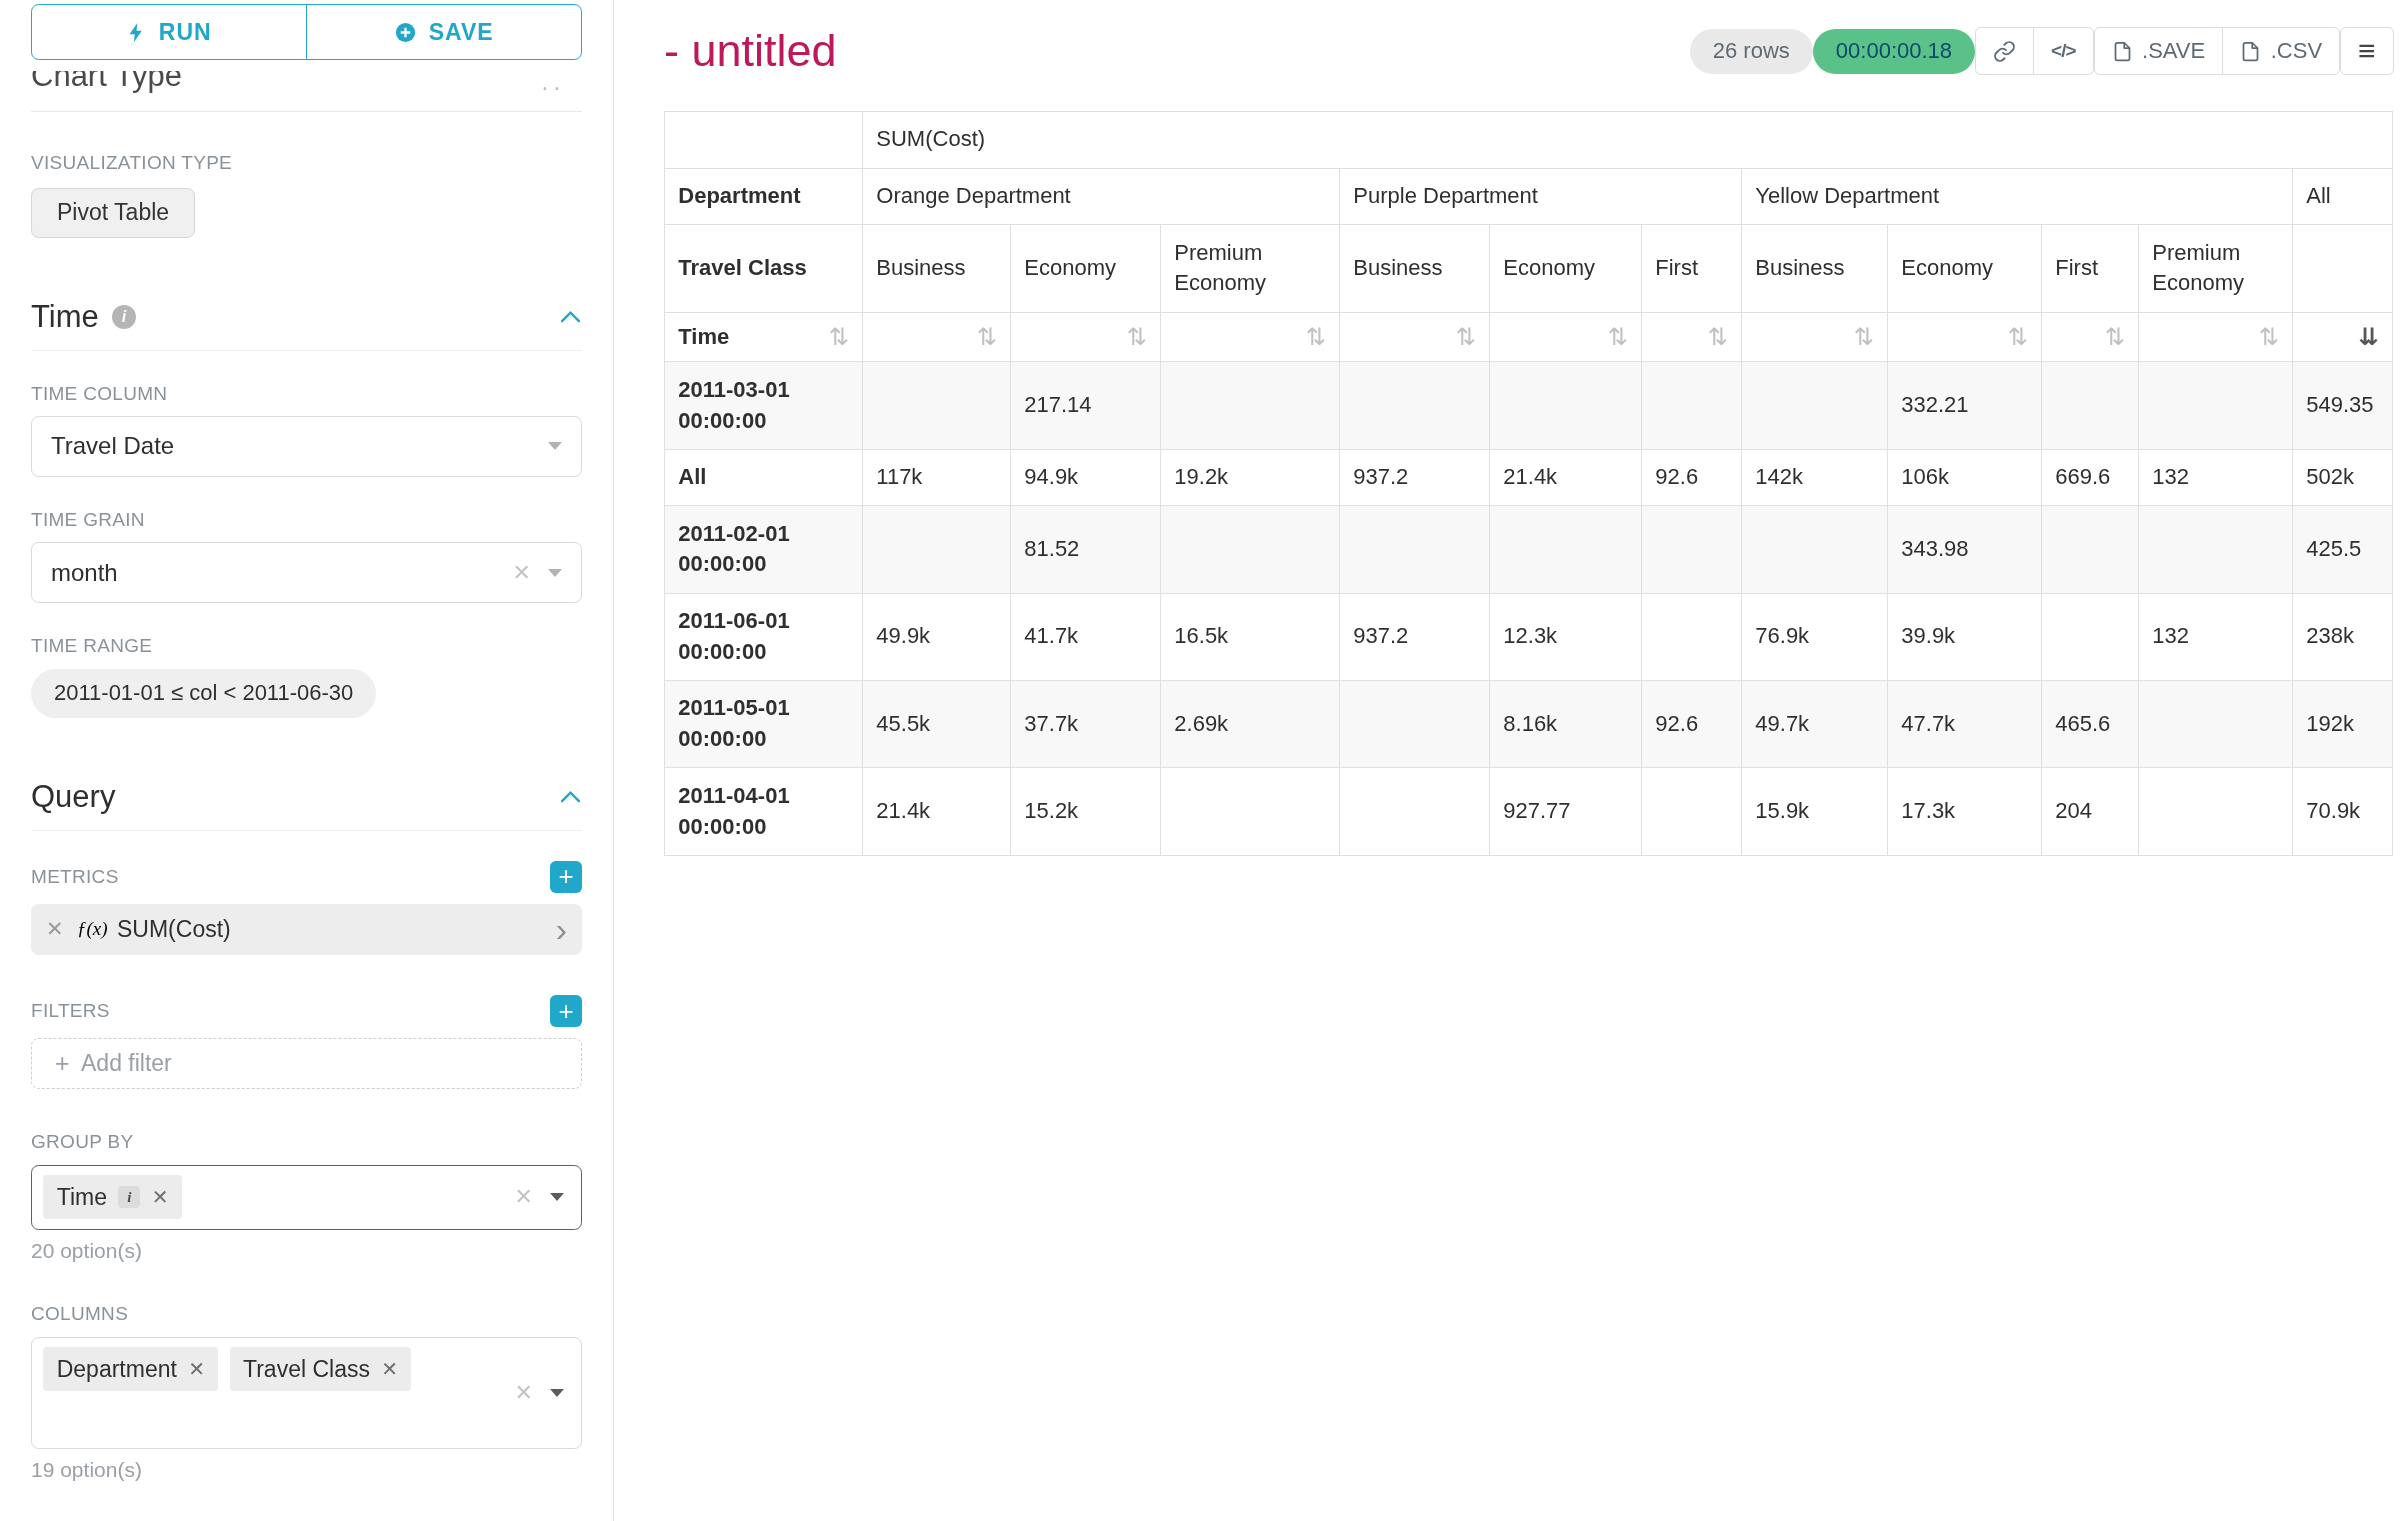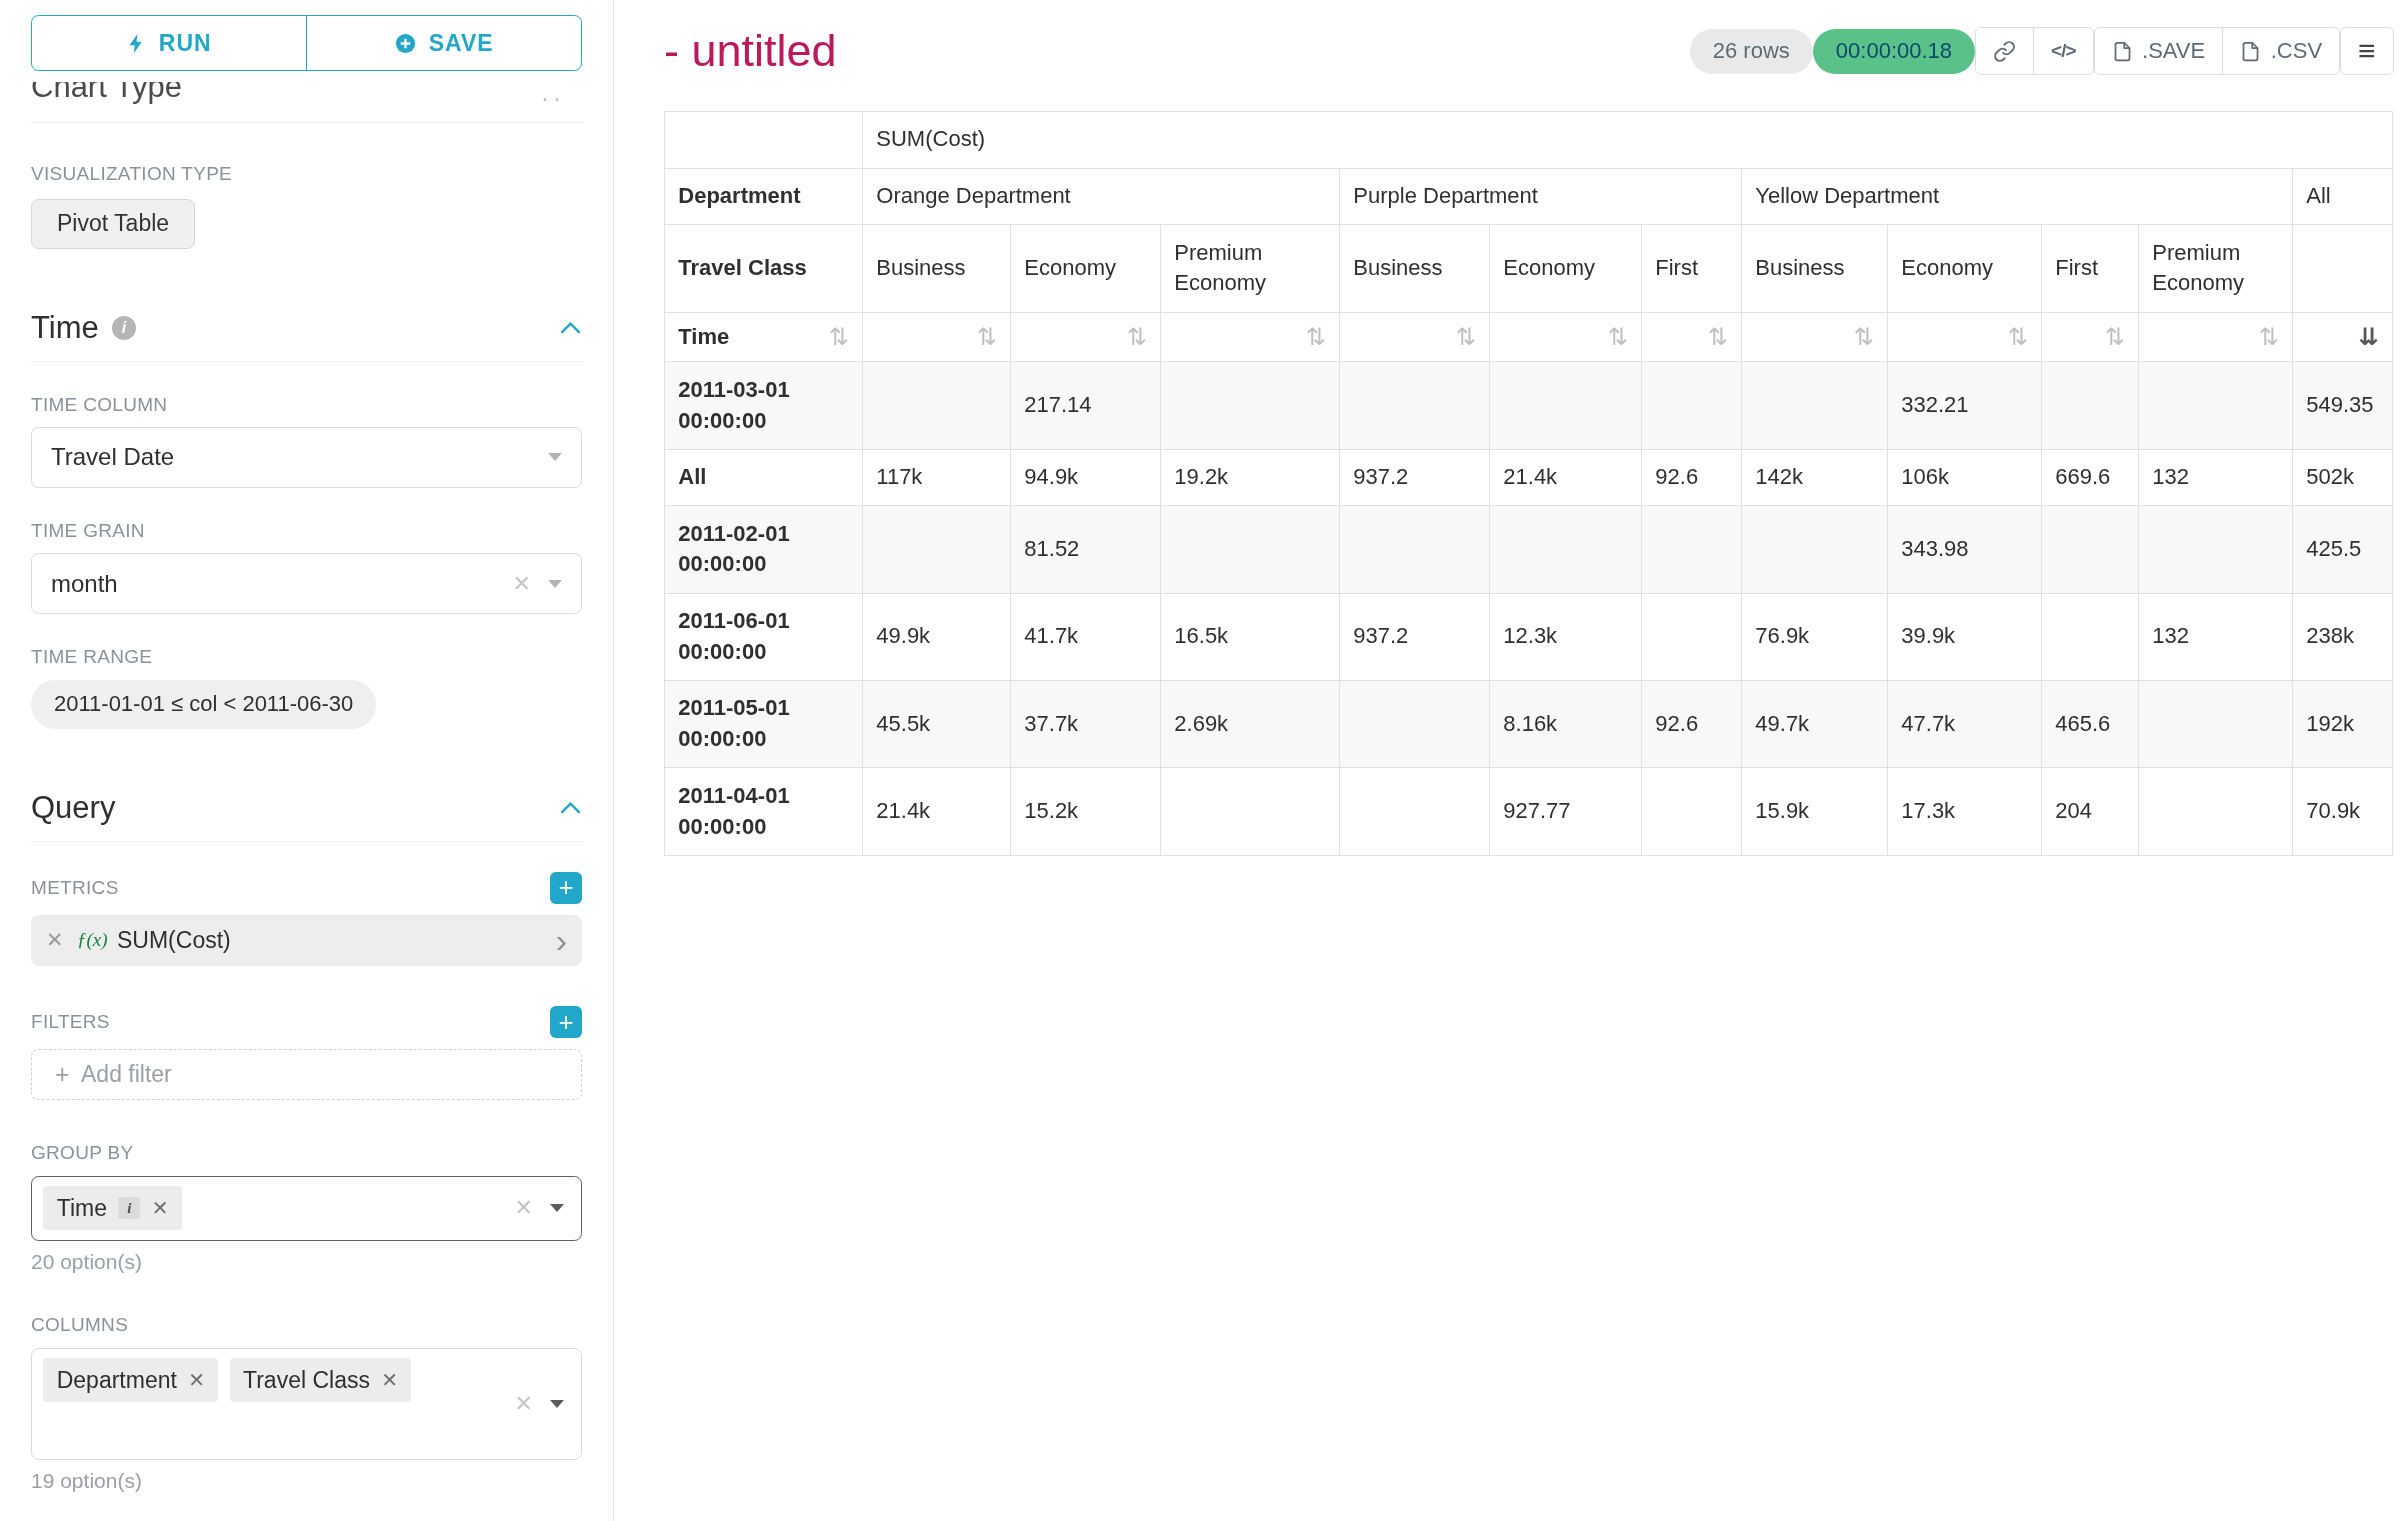--- a/index.html
+++ b/index.html
@@ -2,21 +2,21 @@
 <html style="font-size:15px"><head>
 <meta charset="utf-8">
 <style>
   html,body{margin:0;padding:0;width:2406px;height:1522px;overflow:hidden;background:#fff;
     font-family:"Liberation Sans","DejaVu Sans",sans-serif;color:#2f2f2f;}
   *{box-sizing:border-box;}
   .app{display:flex;width:2406px;height:1522px;}
 
   
   .sidebar{width:614px;min-width:614px;height:1522px;border-right:1px solid #e2e2e2;
-    padding:15px 31px 0 31px;position:relative;background:#fff;}
+    padding:4px 31px 0 31px;position:relative;background:#fff;}
   .run-save-row{display:flex;}
   .btn-run,.btn-save{flex:1;height:56px;border:1px solid #20a7c9;background:#fff;color:#20a7c9;
     font-size:23px;font-weight:700;letter-spacing:1px;display:flex;align-items:center;justify-content:center;gap:11.4px;
     font-family:inherit;cursor:pointer;}
   .btn-run{border-radius:7.6px 0 0 7.6px;}
   .btn-save{border-radius:0 7.6px 7.6px 0;margin-left:-1px;}
   .chart-type-clip{height:28.5px;overflow:hidden;position:relative;margin-top:11.4px;}
   .chart-type-clip .clip-text{position:absolute;top:-13.3px;left:0;font-size:31px;color:#4a4a4a;font-weight:500;}
   .chart-type-clip .clip-dots{position:absolute;right:17px;top:1.9px;color:#bdbdbd;font-size:25px;letter-spacing:3.8px;}
   .side-hr{border:none;border-top:1px solid #e8e8e8;margin:11.4px 0 0 0;}
@@ -37,21 +37,21 @@
   .select-box .caret-down{margin-left:0;}
   .select-box .with-auto{margin-left:auto;}
   .range-pill{margin-top:11.4px;display:inline-block;background:#efefef;border-radius:28.5px;padding:11.4px 23px;
     font-size:22px;color:#2f2f2f;}
   .row-between{display:flex;align-items:center;justify-content:space-between;}
   .plus-btn{width:32px;height:32px;background:#20a7c9;border:none;border-radius:5.7px;color:#fff;font-size:26px;
     line-height:28.5px;display:flex;align-items:center;justify-content:center;cursor:pointer;font-family:inherit;padding:0;}
   .metric-pill{margin-top:11.4px;height:51px;background:#ededed;border-radius:7.6px;display:flex;align-items:center;
     padding:0 15px 0 15px;font-size:23px;color:#2f2f2f;cursor:pointer;}
   .metric-x{color:#9b9b9b;font-size:21px;margin-right:13.3px;cursor:pointer;}
-  .metric-fx{font-style:italic;font-size:19px;color:#15803d;margin-right:9.5px;font-family:"Liberation Serif",serif;}
+  .metric-fx{font-style:italic;font-size:19px;color:#000000;margin-right:9.5px;font-family:"Liberation Serif",serif;}
   .metric-chev{margin-left:auto;color:#8f8f8f;font-size:34px;line-height:19px;}
   .add-filter{margin-top:11.4px;height:51px;border:1px dashed #cfcfcf;border-radius:7.6px;display:flex;align-items:center;
     gap:11.4px;color:#9aa0a6;font-size:23px;padding-left:23px;cursor:pointer;background:#fff;width:100%;font-family:inherit;}
   .add-filter .plus-ghost{font-size:25px;color:#9aa0a6;}
   .combo{margin-top:11.4px;border:1px solid #d9d9d9;border-radius:7.6px;min-height:63px;display:flex;align-items:center;
     padding:9.5px 86px 9.5px 11.4px;position:relative;flex-wrap:wrap;gap:11.4px;cursor:text;}
   .combo.focused{border:1.9px solid #5c6166;}
   .combo.tall{min-height:112px;align-items:flex-start;}
   .combo-controls{position:absolute;right:17px;top:50%;transform:translateY(-50%);display:flex;align-items:center;gap:17px;}
   .tag{display:flex;align-items:center;gap:11.4px;background:#ececec;border-radius:3.8px;padding:8.6px 13.3px;font-size:23px;color:#2f2f2f;}

